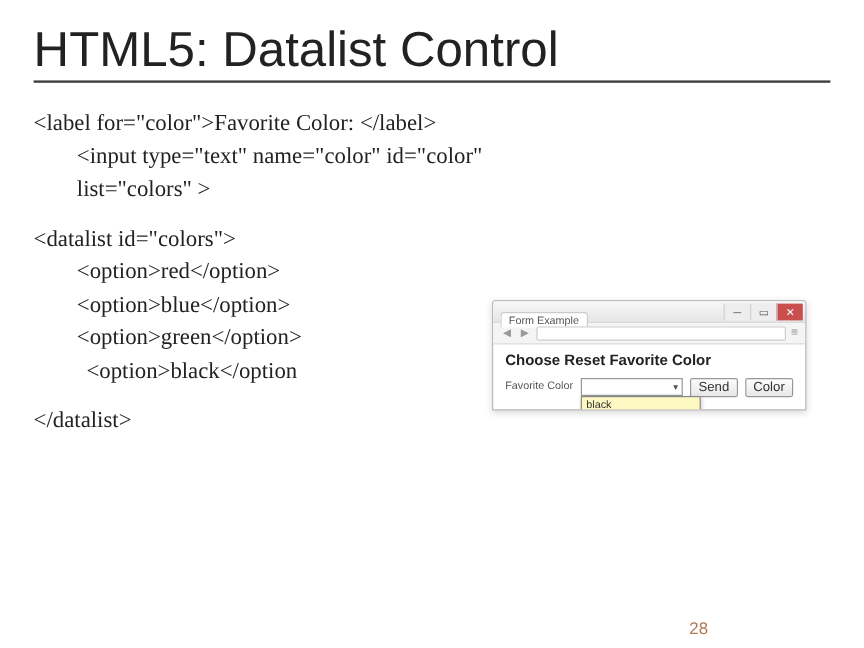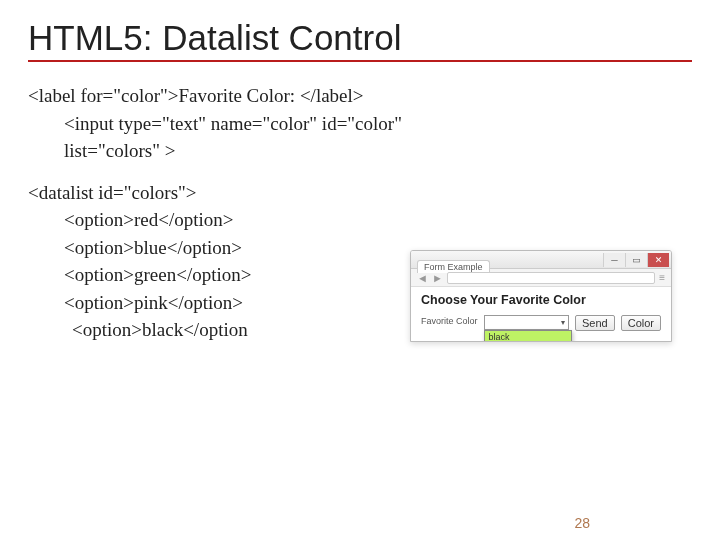--- a/index.html
+++ b/index.html
@@ -9,24 +9,24 @@
     background: #ffffff;
     font-family: Georgia, 'Times New Roman', serif;
     position: relative;
     overflow: hidden;
   }
   .slide {
     padding: 18px 28px 0 28px;
   }
   .title {
     font-family: "Trebuchet MS", Verdana, sans-serif;
-    font-size: 35px;
+    font-size: 41px;
     font-weight: 400;
     color: #222;
-    border-bottom: 2px solid #b91c1c;
+    border-bottom: 2px solid #404040;
     padding-bottom: 2px;
     margin-bottom: 20px;
   }
   .code-block {
     font-family: Georgia, 'Times New Roman', serif;
     font-size: 19px;
     color: #222;
     line-height: 1.45;
   }
   .code-line { white-space: pre; }
@@ -122,22 +122,22 @@
     font-size: 9px;
   }
   .combo-input .caret {
     margin-left: auto;
     font-size: 8px;
     color: #555;
   }
   .dropdown {
     position: absolute;
     left: 0; top: 15px;
-    width: 88px;
-    background: #bef264;
+    width: 100px;
+    background: #fef9c3;
     border: 1px solid #888;
     box-shadow: 1px 2px 4px rgba(0,0,0,.25);
     font-size: 9px;
   }
   .dd-item { padding: 1px 4px; color:#333; }
   .btn {
     height: 16px;
     border: 1px solid #999;
     background: linear-gradient(#fdfdfd,#e8e8e8);
     border-radius: 2px;
@@ -159,44 +159,44 @@
     <div class="code-line">&lt;label for="color"&gt;Favorite Color: &lt;/label&gt;</div>
     <div class="code-line indent1">&lt;input type="text" name="color" id="color"</div>
     <div class="code-line indent1">list="colors" &gt;</div>
 
     <div class="code-line section-gap">&lt;datalist id="colors"&gt;</div>
 
     <div class="options-wrap">
       <div class="code-line indent1 option-gap">&lt;option&gt;red&lt;/option&gt;</div>
       <div class="code-line indent1 option-gap">&lt;option&gt;blue&lt;/option&gt;</div>
       <div class="code-line indent1 option-gap">&lt;option&gt;green&lt;/option&gt;</div>
-      <div class="code-line indent1 option-gap">&lt;option&gt;pink&lt;/option&gt;</div>
       <div class="code-line indent2 option-gap">&lt;option&gt;black&lt;/option</div>
     </div>
 
+    <div class="code-line section-gap">&lt;/datalist&gt;</div>
   </div>
 </div>
 
 <div class="shot">
   <div class="shot-titlebar">
     <div class="shot-tab">Form Example</div>
     <div class="win-controls">
       <div class="win-btn">─</div>
       <div class="win-btn">▭</div>
       <div class="win-btn win-close">✕</div>
     </div>
   </div>
   <div class="shot-toolbar">
     <span class="tb-arrow">◄</span>
     <span class="tb-arrow">►</span>
     <div class="tb-url"></div>
     <span class="tb-icon">≡</span>
   </div>
   <div class="shot-body">
-    <div class="shot-heading">Choose Your Favorite Color</div>
+    <div class="shot-heading">Choose Reset Favorite Color</div>
     <div class="form-row">
       <div class="form-label">Favorite Color</div>
       <div class="combo">
         <div class="combo-input">
           <span></span>
           <span class="caret">▾</span>
         </div>
         <div class="dropdown">
           <div class="dd-item">black</div>
 

